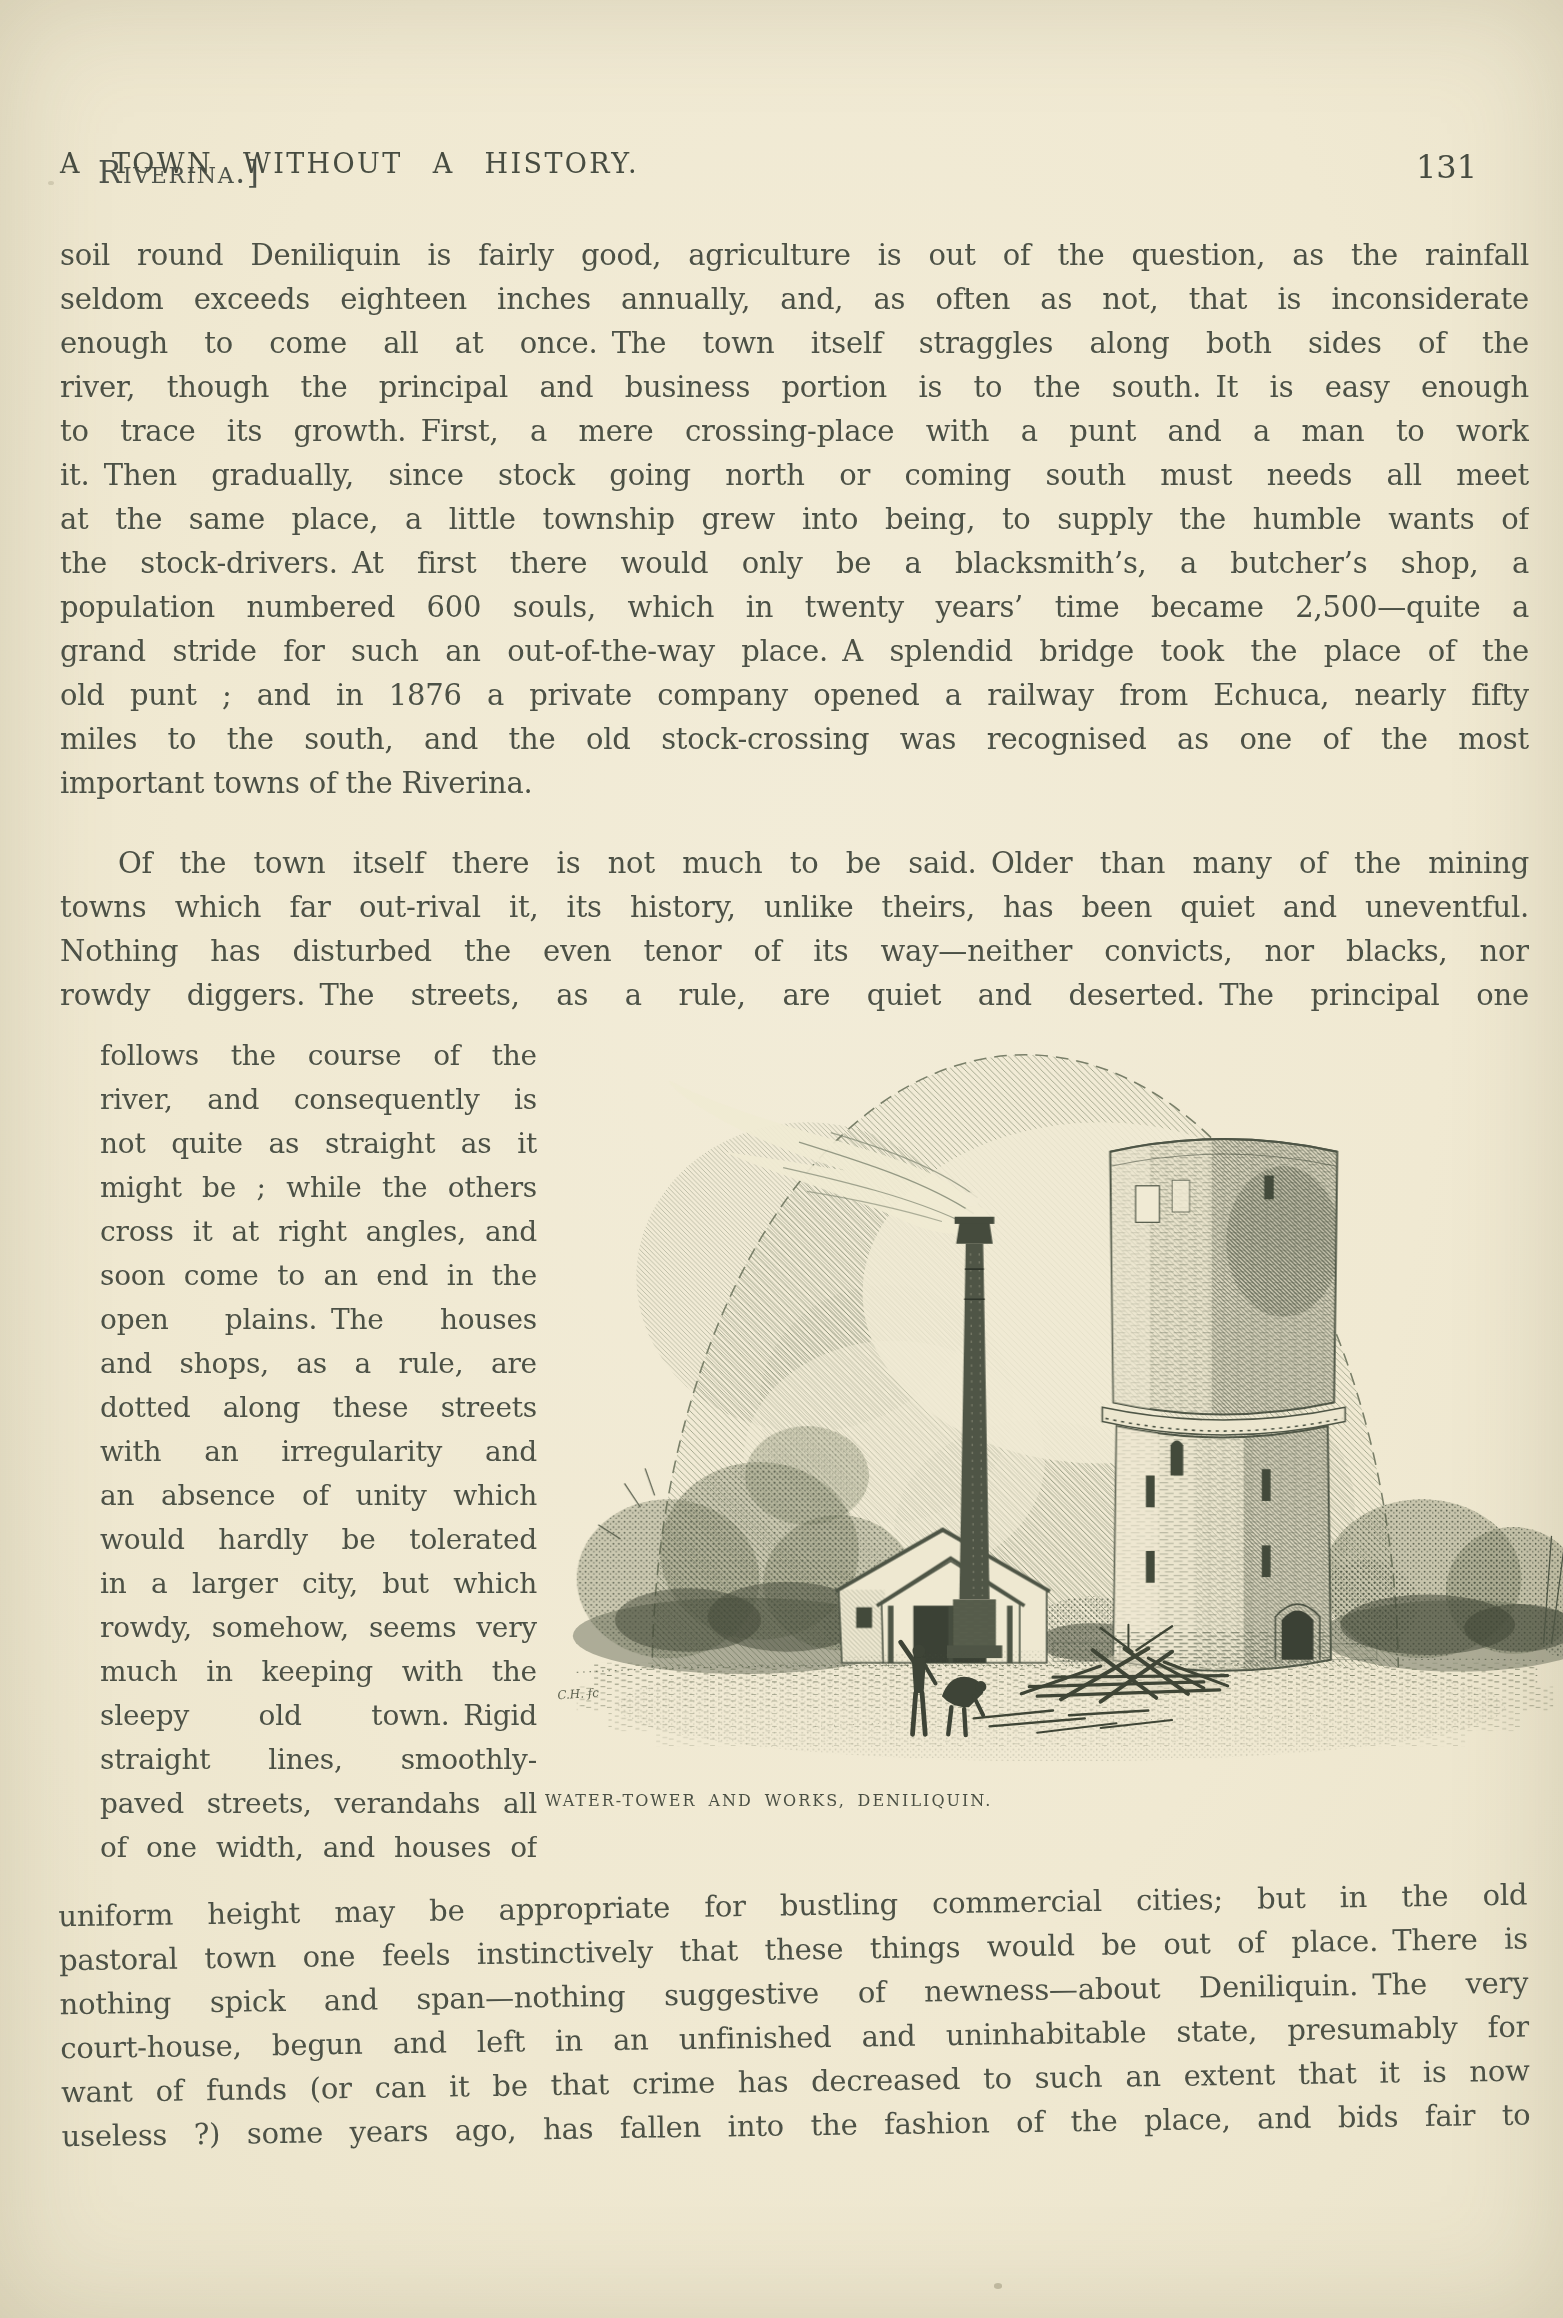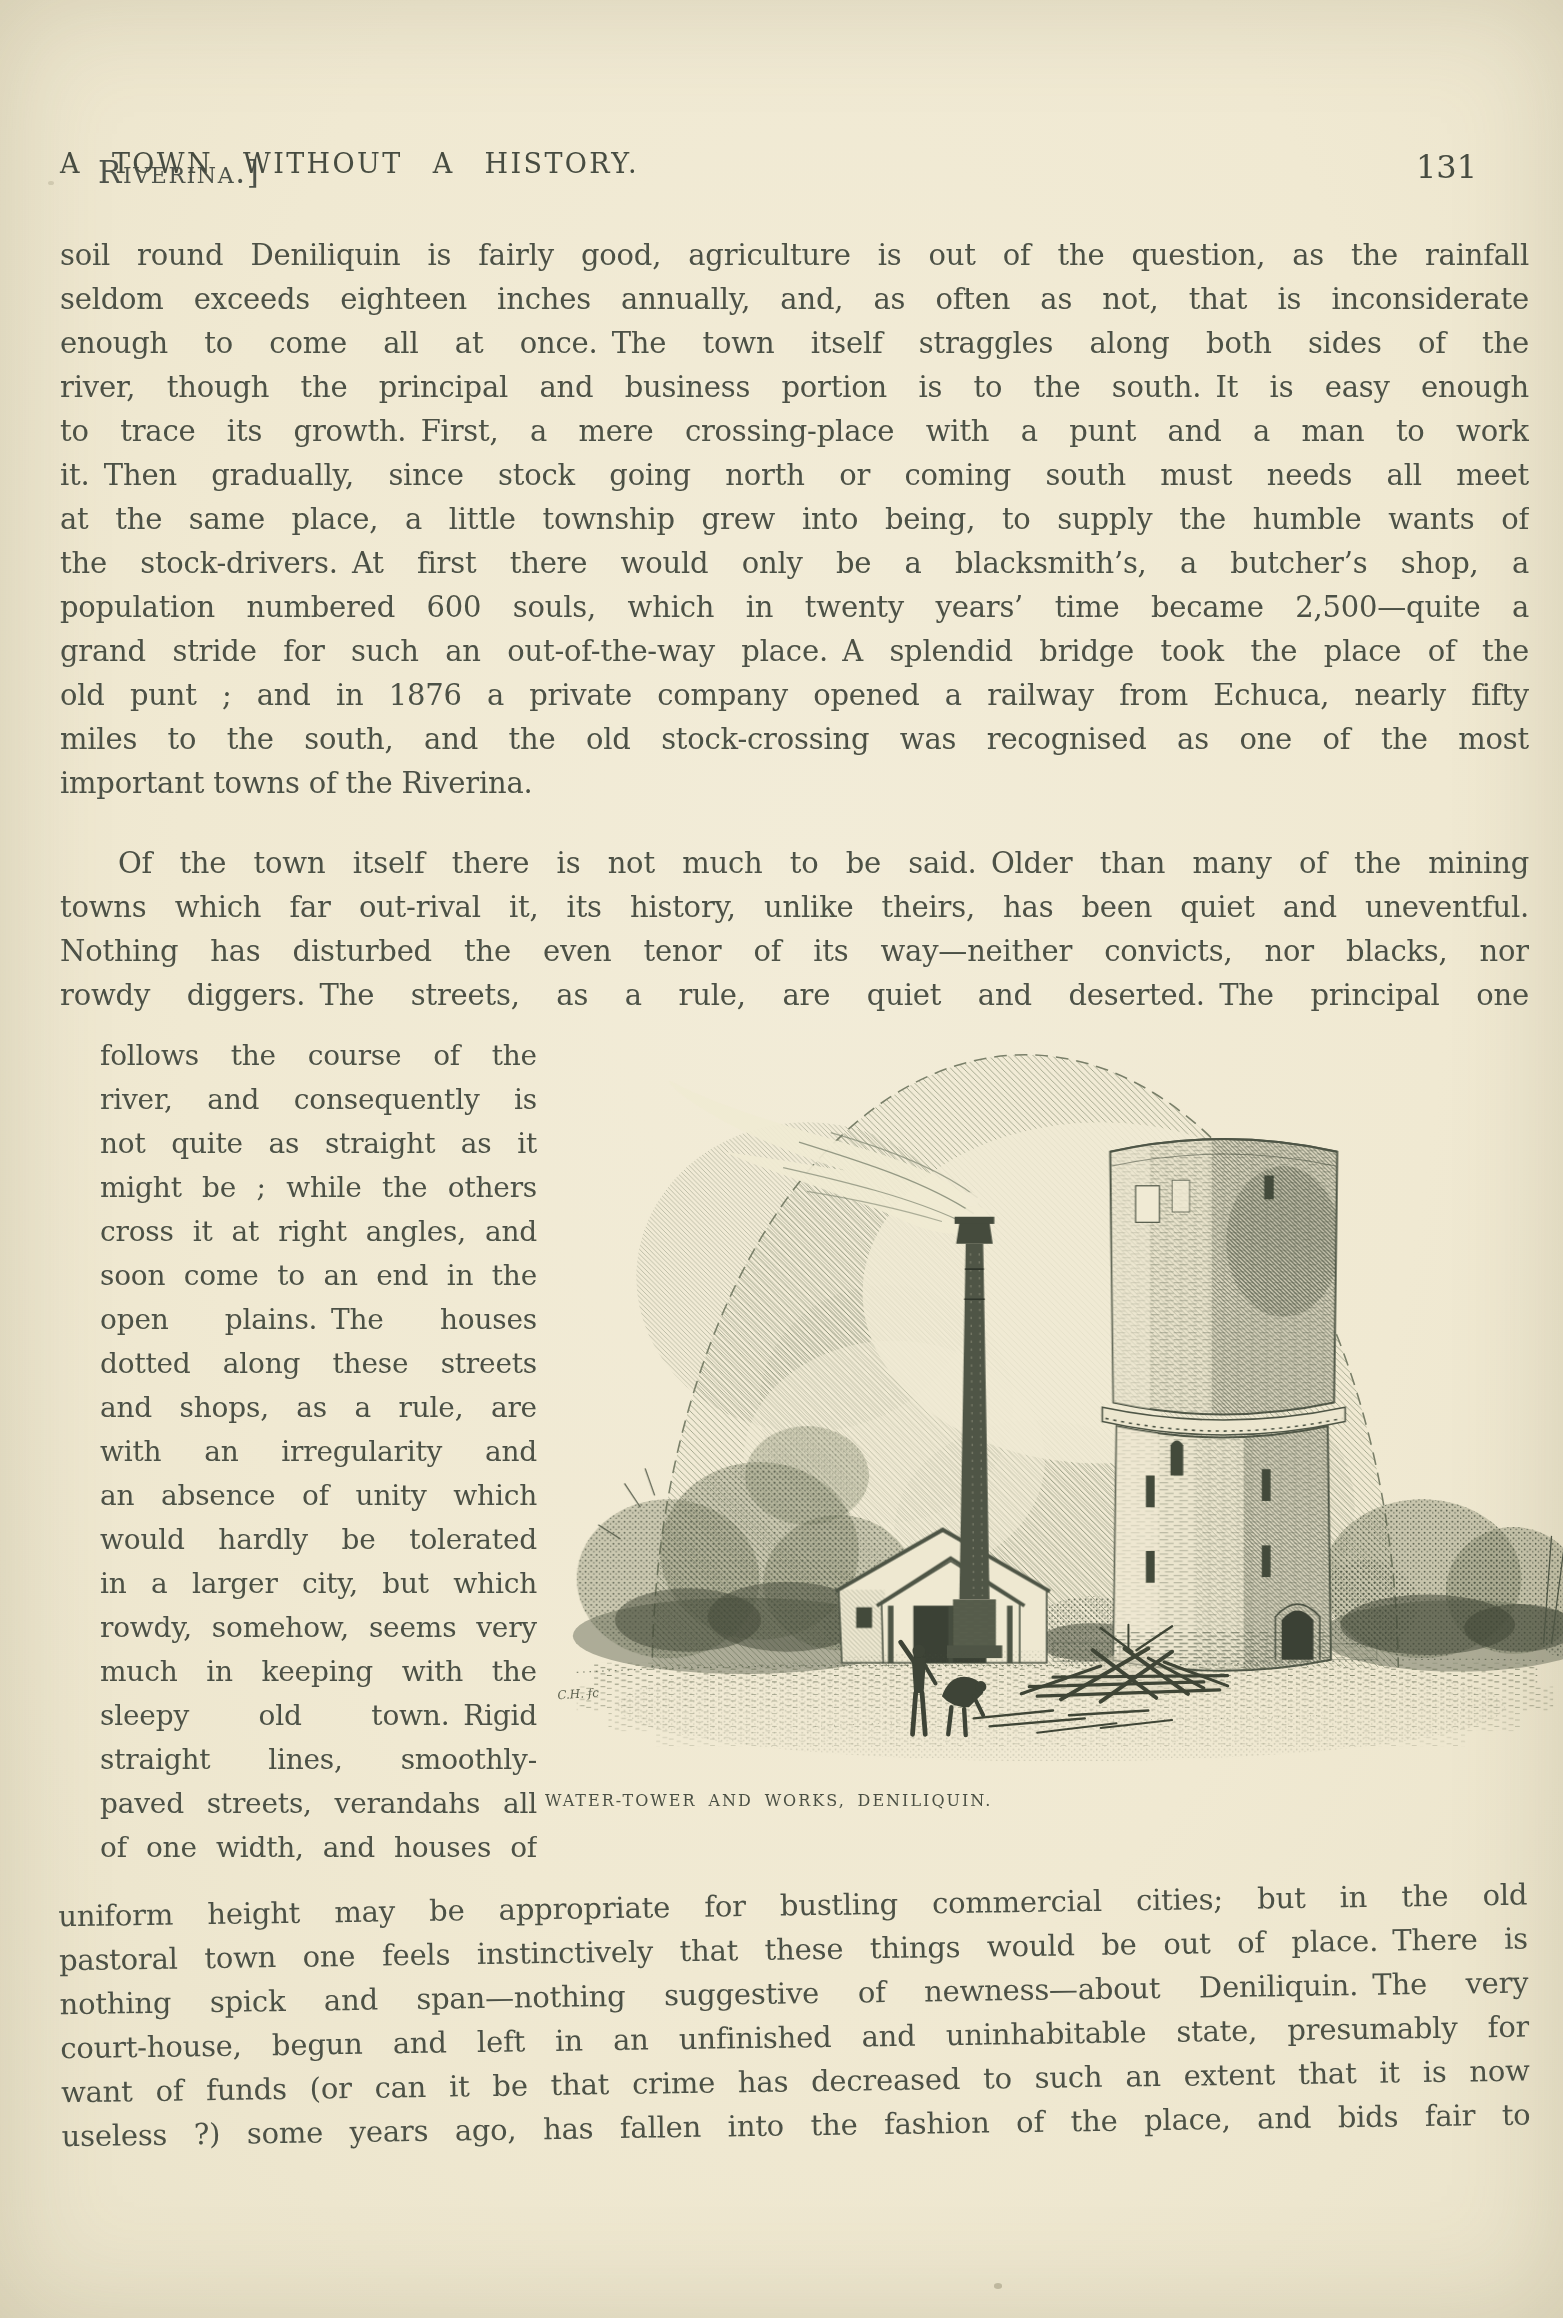--- a/index.html
+++ b/index.html
@@ -84,22 +84,22 @@
 
   <div class="columns">
     <div class="leftcol">
       <div class="line">follows the course of the</div>
       <div class="line">river, and consequently is</div>
       <div class="line">not quite as straight as it</div>
       <div class="line">might be ; while the others</div>
       <div class="line">cross it at right angles, and</div>
       <div class="line">soon come to an end in the</div>
       <div class="line">open plains. The houses</div>
+      <div class="line">and shops, as a rule, are</div>
       <div class="line">dotted along these streets</div>
-      <div class="line">and shops, as a rule, are</div>
       <div class="line">with an irregularity and</div>
       <div class="line">an absence of unity which</div>
       <div class="line">would hardly be tolerated</div>
       <div class="line">in a larger city, but which</div>
       <div class="line">rowdy, somehow, seems very</div>
       <div class="line">much in keeping with the</div>
       <div class="line">sleepy old town. Rigid</div>
       <div class="line">straight lines, smoothly-</div>
       <div class="line">paved streets, verandahs all</div>
       <div class="line">of one width, and houses of</div>

